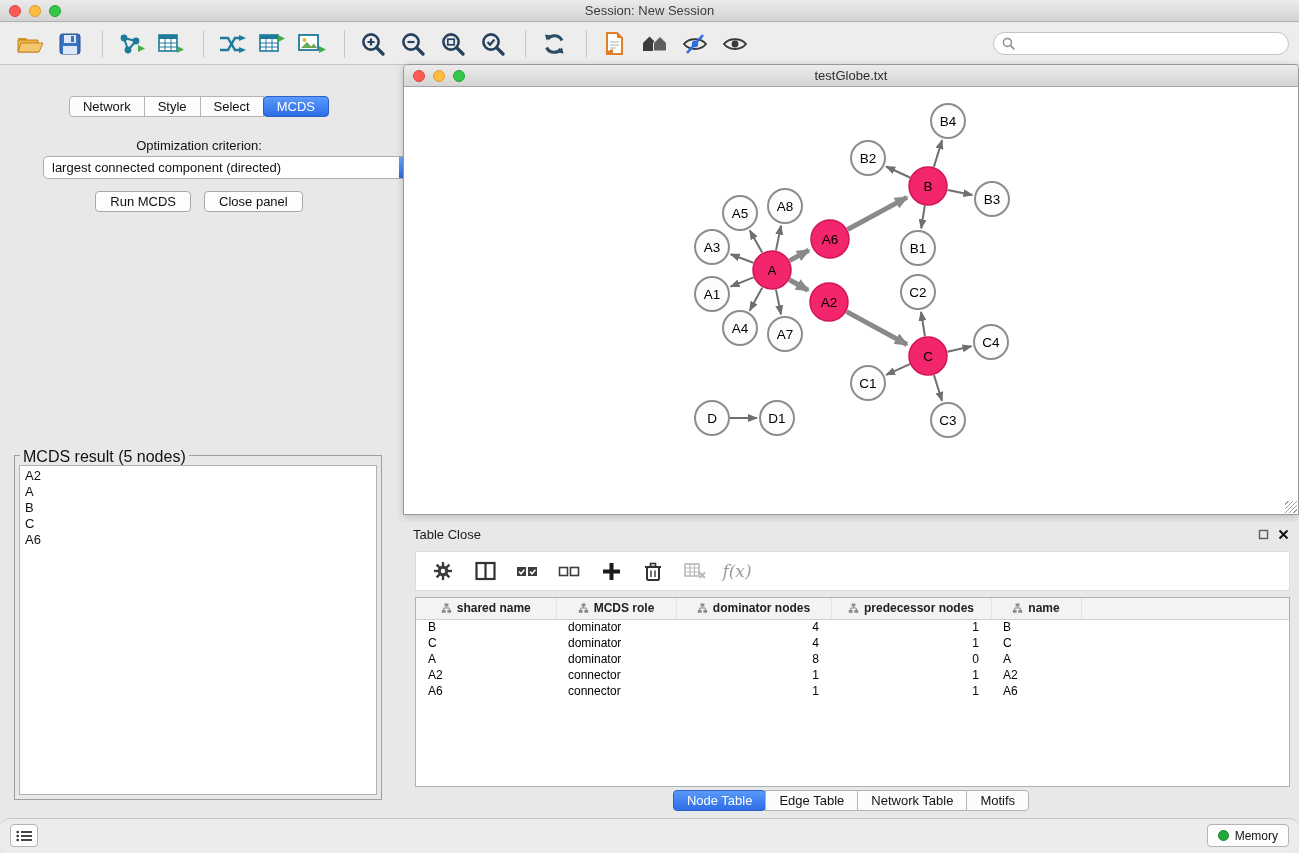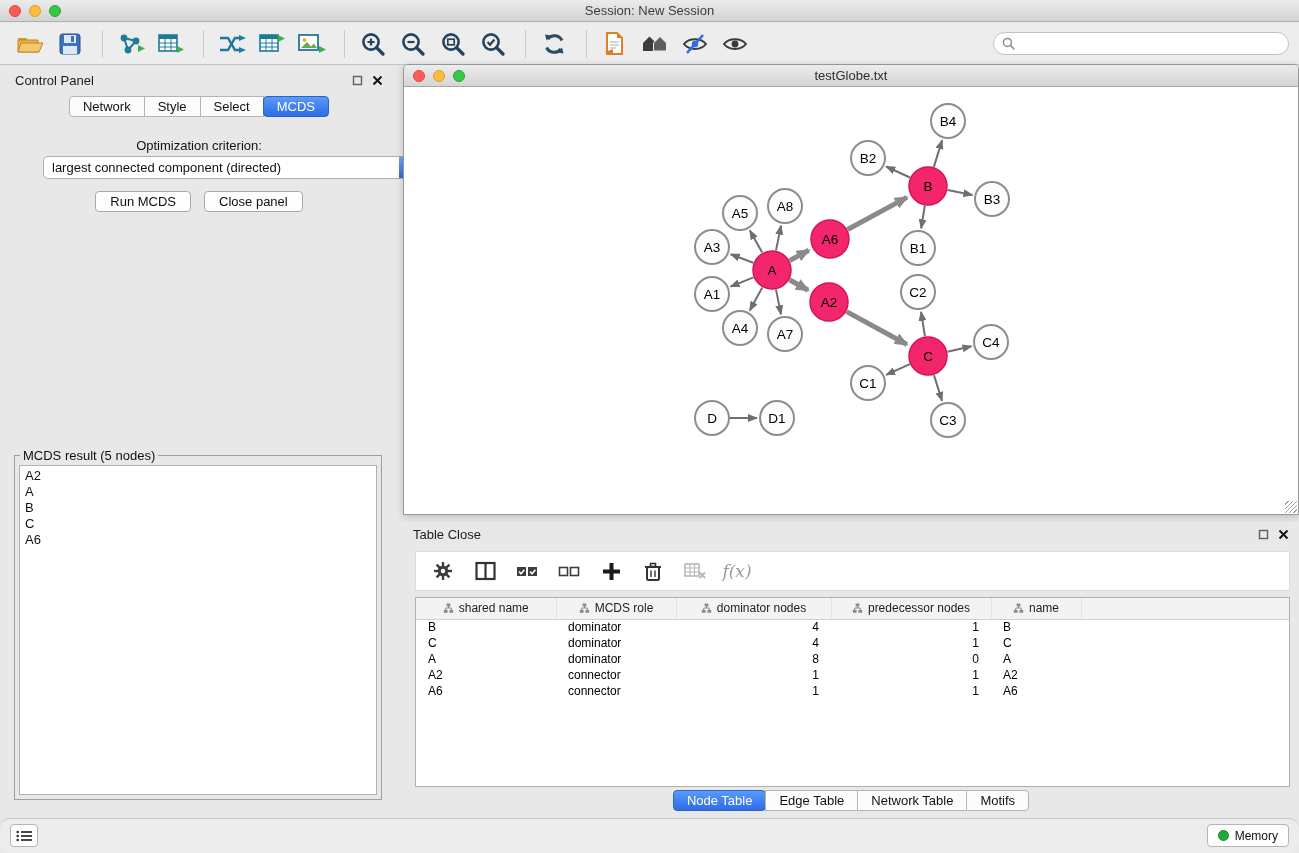--- a/index.html
+++ b/index.html
@@ -51,21 +51,21 @@
   .opt-label{position:absolute;left:0;right:0;top:70px;text-align:center;}
   .dropdown{position:absolute;left:38px;top:88px;width:376px;height:23px;background:#fff;
     border:1px solid #aeaeae;border-radius:5px;display:flex;align-items:center;padding-left:8px;cursor:pointer;}
   .dropdown .dd-text{flex:1;overflow:hidden;white-space:nowrap;}
   .dropdown .stepper{width:19px;height:21px;margin:0;flex:none;border-radius:0 3px 3px 0;
     background:linear-gradient(#71a6fa,#2f6be5);display:flex;flex-direction:column;align-items:center;justify-content:center;gap:2px;}
   .btn-row{position:absolute;left:0;right:0;top:123px;display:flex;justify-content:center;gap:13px;}
   .pbtn{font-size:13px;height:21px;padding:0 14px;background:#fdfdfd;border:1px solid #a9a9a9;
     border-radius:4px;cursor:pointer;font-family:"Liberation Sans",sans-serif;color:#111;}
   .groupbox{position:absolute;left:9px;top:387px;width:368px;height:345px;border:1px solid #9e9e9e;}
-  .gb-legend{position:absolute;top:-8px;left:5px;background:#e8e8e8;padding:0 3px;font-size:13px;}
+  .gb-legend{position:absolute;top:-8px;left:5px;background:#e8e8e8;padding:0 3px;font-size:16px;}
   .result-inner{position:absolute;left:4px;top:9px;right:4px;bottom:4px;background:#fff;
     border:1px solid #b2b2b2;font-size:13px;line-height:16px;padding:2px 5px;overflow:auto;}
 
   
   .network-window{position:absolute;left:403px;top:64px;width:896px;height:451px;background:#fff;
     border:1px solid #979797;border-radius:5px 5px 0 0;box-shadow:0 2px 8px rgba(0,0,0,0.18);}
   .nw-titlebar{height:22px;background:linear-gradient(#ececec,#d5d5d5);border-bottom:1px solid #a6a6a6;
     border-radius:4px 4px 0 0;position:relative;text-align:center;line-height:21px;color:#2e2e2e;}
   .nw-canvas{position:absolute;left:0;top:22px;right:0;bottom:0;background:#fff;overflow:hidden;}
   .nw-grip{position:absolute;right:1px;bottom:1px;width:12px;height:12px;
@@ -82,21 +82,21 @@
   .tp-toolbar{position:absolute;left:12px;top:29px;width:875px;height:40px;background:#fff;
     border:1px solid #dcdcdc;display:flex;align-items:center;gap:8px;padding-left:10px;}
   .tbicon{height:32px;min-width:34px;display:flex;align-items:center;justify-content:center;cursor:pointer;}
   .fx{font-family:"DejaVu Serif",serif;font-style:italic;font-size:17px;color:#9a9a9a;}
   .tp-table{position:absolute;left:12px;top:75px;width:875px;height:190px;background:#fff;
     border:1px solid #b0b0b0;overflow:hidden;}
   .tp-table table{border-collapse:collapse;table-layout:fixed;width:100%;font-size:12px;}
   .tp-table thead th{background:#f3f3f3;border-bottom:1px solid #cfcfcf;border-right:1px solid #e3e3e3;
     font-weight:normal;height:21px;font-size:12px;color:#222;cursor:pointer;}
   .tp-table thead th:last-child{border-right:none;}
-  .th-inner{display:flex;align-items:center;justify-content:center;gap:5px;}
+  .th-inner{display:flex;align-items:center;justify-content:center;gap:5px;font-weight:bold;}
   .tp-table td{height:16px;padding:0 12px;white-space:nowrap;overflow:hidden;color:#000;}
   .tp-tabs{position:absolute;left:0;right:0;top:268px;display:flex;justify-content:center;}
 
   
   .statusbar{position:absolute;left:0;top:818px;width:1299px;height:35px;background:#ececec;border-top:1px solid #c6c6c6;border-radius:10px;}
   .list-btn{position:absolute;left:10px;top:5px;width:28px;height:23px;background:#fdfdfd;border:1px solid #b4b4b4;
     border-radius:4px;display:flex;align-items:center;justify-content:center;cursor:pointer;}
   .memory-btn{position:absolute;right:10px;top:5px;height:23px;background:#fdfdfd;border:1px solid #b4b4b4;
     border-radius:4px;display:flex;align-items:center;gap:6px;padding:0 10px;font-size:12px;cursor:pointer;}
   .memory-dot{width:11px;height:11px;border-radius:50%;background:var(--mem,#21A93B);border:1px solid #168a2a;}
@@ -249,34 +249,20 @@
   <div class="searchbox">
     <svg width="13" height="13" viewBox="0 0 13 13">
       <circle cx="5.4" cy="5.4" r="4" fill="none" stroke="#8e8e8e" stroke-width="1.5"></circle>
       <line x1="8.4" y1="8.4" x2="12" y2="12" stroke="#8e8e8e" stroke-width="1.6" stroke-linecap="round"></line>
     </svg>
     <input placeholder="" style="">
   </div>
 </div>
 
 <div class="control-panel">
-  <div class="panel-head">
-    <span>Control Panel</span>
-    <span class="spacer"></span>
-    <span class="ph-btn">
-      <svg width="11" height="11" viewBox="0 0 11 11">
-          <rect x="1.5" y="1.5" width="8" height="8" fill="none" stroke="#5e5e5e" stroke-width="1.4"></rect>
-        </svg>
-    </span>
-    <span class="ph-btn">
-      <svg width="11" height="11" viewBox="0 0 11 11">
-          <path d="M1.5 1.5 L9.5 9.5 M9.5 1.5 L1.5 9.5" stroke="#111" stroke-width="1.9"></path>
-        </svg>
-    </span>
-  </div>
 
   <div class="seg cp-tabs" id="cp-tabs">
       <div class="seg-tab">Network</div>
       <div class="seg-tab">Style</div>
       <div class="seg-tab">Select</div>
       <div class="seg-tab active">MCDS</div>
     </div>
 
   <div class="opt-label">Optimization criterion:</div>
 

